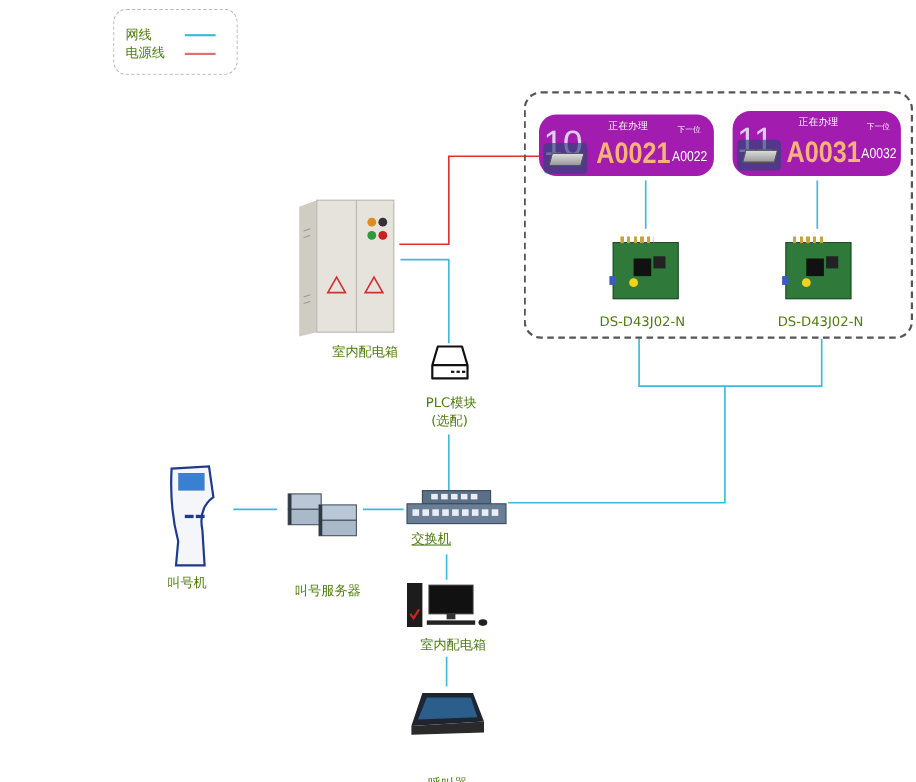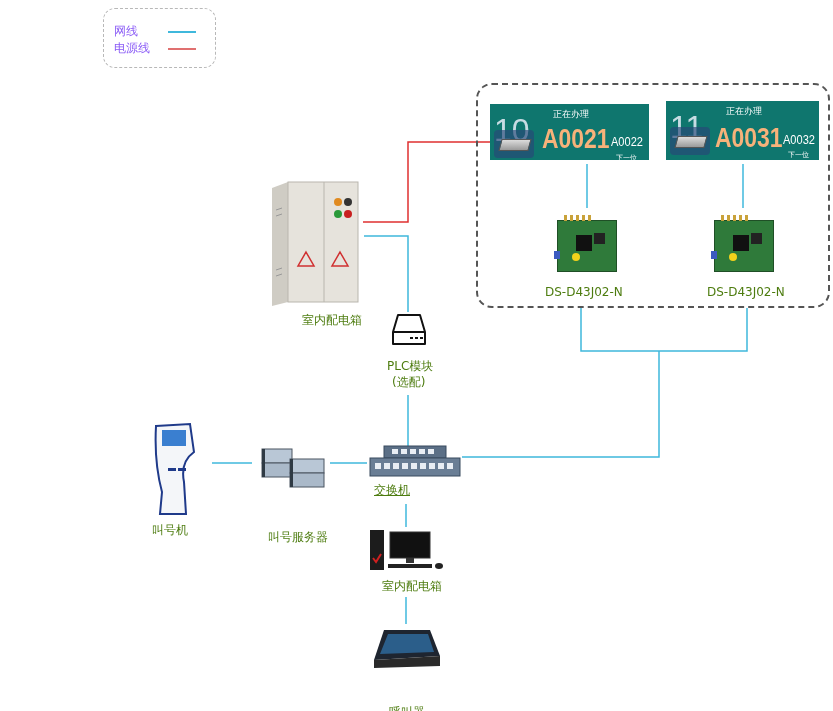--- a/index.html
+++ b/index.html
@@ -1,29 +1,29 @@
 <!DOCTYPE html>
 <html><head>
 <meta charset="utf-8">
 <style>
   html, body { margin:0; padding:0; background:#ffffff; }
   body { width:833px; height:711px; position:relative; overflow:hidden;
          font-family:"DejaVu Sans", "Liberation Sans", sans-serif; color:#222; }
   .abs { position:absolute; }
   svg.wires { position:absolute; left:0; top:0; width:833px; height:711px; }
   .legend { left:103px; top:8px; width:113px; height:60px; border:1px dashed #b8b8b8; border-radius:12px; box-sizing:border-box; }
-  .legend-row { position:absolute; left:10px; font-size:12px; color:#8b5cf6; }
+  .legend-row { position:absolute; left:10px; font-size:12px; color:#4d7c0f; }
   .legend-line { position:absolute; left:64px; width:28px; height:2px; }
   .group-box { left:476px; top:83px; width:354px; height:225px; border:2px dashed #555; border-radius:16px; box-sizing:border-box; }
-  .led { position:absolute; width:159px; height:56px; background:#0f766e; color:#fff; box-sizing:border-box; }
+  .led { position:absolute; width:159px; height:56px; background:#a21caf; color:#fff; box-sizing:border-box;border-radius:16px; }
   .led .win { position:absolute; left:4px; top:8px; font-size:32px; color:#e8eef8; opacity:0.85; font-family:"Liberation Sans", sans-serif; }
   .led .psu { position:absolute; left:4px; top:26px; width:40px; height:28px; background:rgba(40,70,120,0.65); border-radius:4px; }
   .led .psu::after { content:""; position:absolute; left:6px; top:9px; width:28px; height:10px; background:linear-gradient(#dcdcdc,#9a9a9a); transform:skewX(-15deg); border:1px solid #555; }
   .led .busy { position:absolute; left:63px; top:4px; font-size:9px; color:#fff; }
-  .led .nextl { position:absolute; left:126px; top:9px; font-size:7px; color:#fff;margin-top:40px; }
+  .led .nextl { position:absolute; left:126px; top:9px; font-size:7px; color:#fff; }
   .led .cur { position:absolute; left:52px; top:20px; font-size:27px; font-weight:bold; color:#f7b27a; font-family:"Liberation Sans", sans-serif; transform:scaleX(0.85); transform-origin:left; }
   .led .nxt { position:absolute; left:121px; top:30px; font-size:13px; color:#fff; font-family:"Liberation Sans", sans-serif; transform:scaleX(0.85); transform-origin:left; }
   .label { font-size:12px; color:#4d7c0f; white-space:nowrap; }
   .board { position:absolute; width:58px; height:50px; background:#2f7a3a; border:1px solid #1f4f26; }
   .board .chip { position:absolute; left:18px; top:14px; width:16px; height:16px; background:#111; }
   .board .chip2 { position:absolute; left:36px; top:12px; width:11px; height:11px; background:#222; }
   .board .coin { position:absolute; left:14px; top:32px; width:8px; height:8px; border-radius:50%; background:#f2d21b; }
   .board .port { position:absolute; left:-4px; top:30px; width:6px; height:8px; background:#3b5bc0; }
   .board .hdr { position:absolute; left:6px; top:-6px; width:30px; height:6px; background:repeating-linear-gradient(90deg,#c9a23a 0 3px,transparent 3px 6px); }
 </style>

